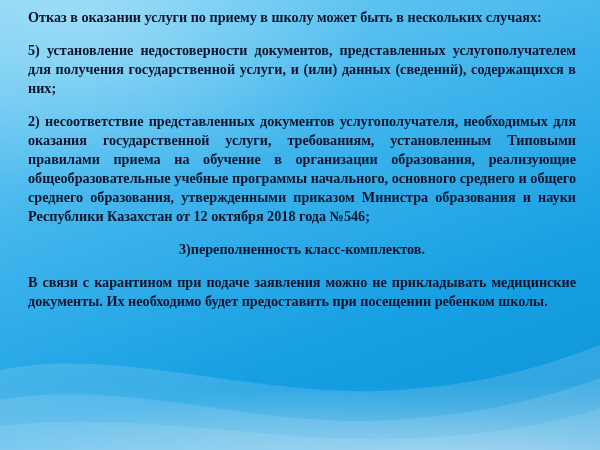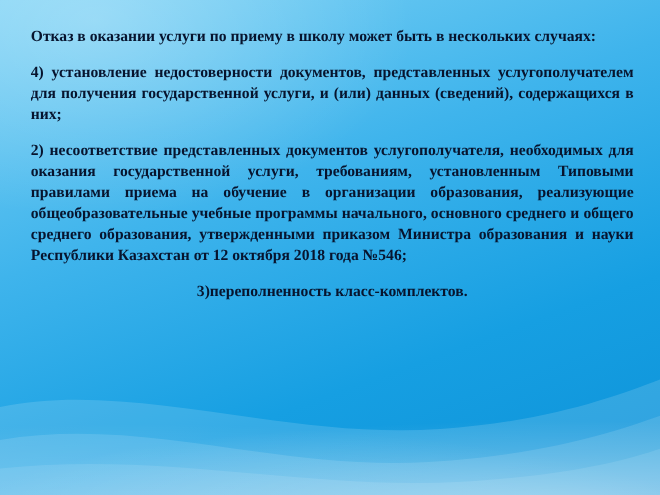--- a/index.html
+++ b/index.html
@@ -49,21 +49,21 @@
     position: absolute;
     left: 0;
     bottom: 0;
     width: 600px;
     height: 200px;
     pointer-events: none;
   }
   #content {
     position: absolute;
     left: 28px;
-    top: 24px;
+    top: 8px;
     width: 548px;
   }
   p.para {
     margin: 0 0 14px 0;
     color: #07142e;
     font-size: 14.2px;
     line-height: 1.34;
     font-weight: bold;
     text-align: justify;
     text-justify: inter-word;
@@ -86,18 +86,19 @@
     <path d="M0,120 C120,95 260,150 400,140 C500,133 560,110 600,95 L600,200 L0,200 Z" fill="rgba(255,255,255,0.14)"></path>
     <path d="M0,150 C130,128 250,178 390,170 C500,163 560,142 600,128 L600,200 L0,200 Z" fill="rgba(255,255,255,0.12)"></path>
     <path d="M0,176 C150,160 280,196 420,188 C520,182 570,168 600,158 L600,200 L0,200 Z" fill="rgba(255,255,255,0.10)"></path>
   </svg>
 
   <div class="wave wave1"></div>
   <div class="wave wave2"></div>
 
   <div id="content">
     <p class="para">Отказ в оказании услуги по приему в школу может быть в нескольких случаях:</p>
-    <p class="para">4) установление недостоверности документов, представленных услугополучателем для получения государственной услуги, и (или) данных (сведений), содержащихся в них;</p>
+    <p class="para">5) установление недостоверности документов, представленных услугополучателем для получения государственной услуги, и (или) данных (сведений), содержащихся в них;</p>
     <p class="para">2) несоответствие представленных документов услугополучателя, необходимых для оказания государственной услуги, требованиям, установленным Типовыми правилами приема на обучение в организации образования, реализующие общеобразовательные учебные программы начального, основного среднего и общего среднего образования, утвержденными приказом Министра образования и науки Республики Казахстан от 12 октября 2018 года №546;</p>
     <p class="para nojust">3)переполненность класс-комплектов.</p>
+    <p class="para">В связи с карантином при подаче заявления можно не прикладывать медицинские документы. Их необходимо будет предоставить при посещении ребенком школы.</p>
   </div>
 
 </div>
 
 </body></html>

